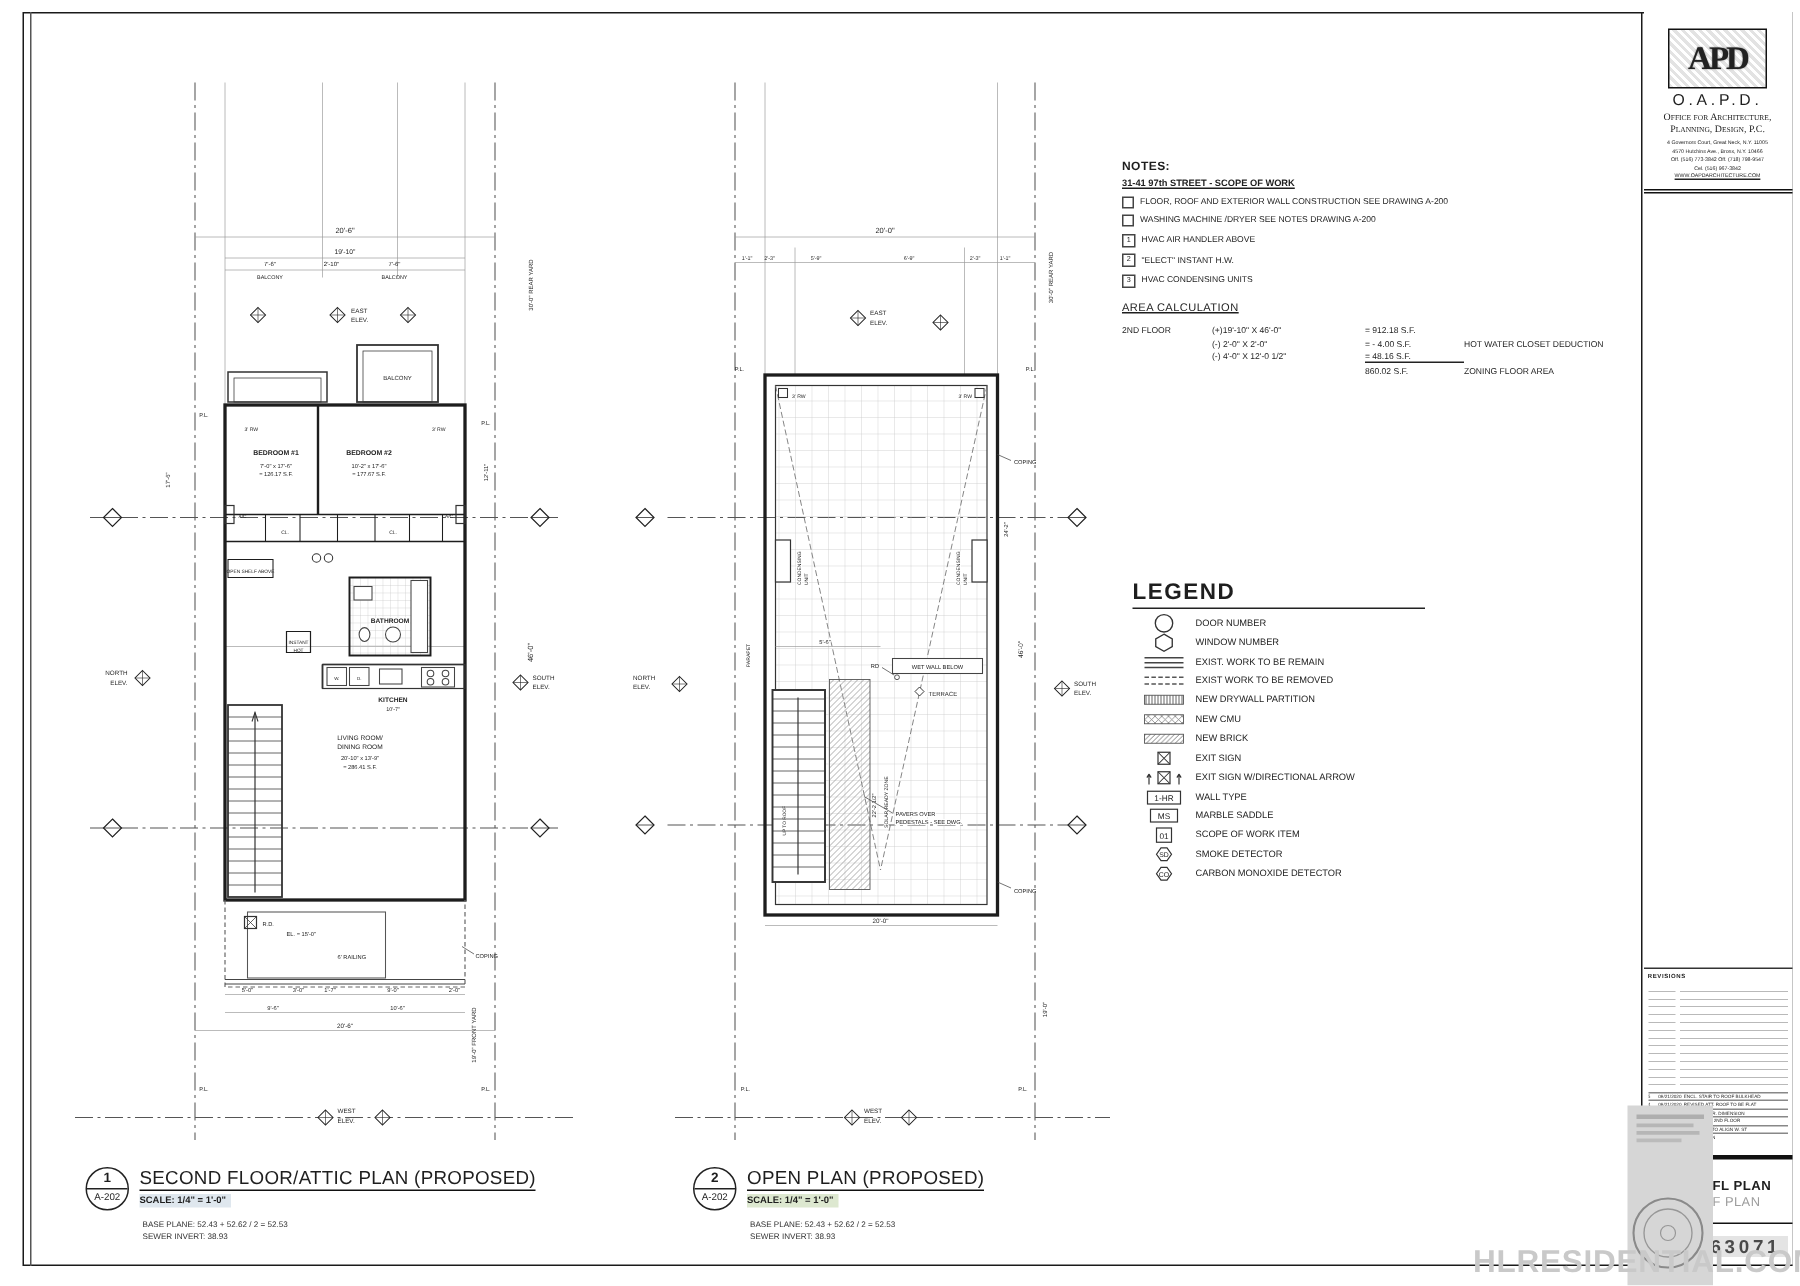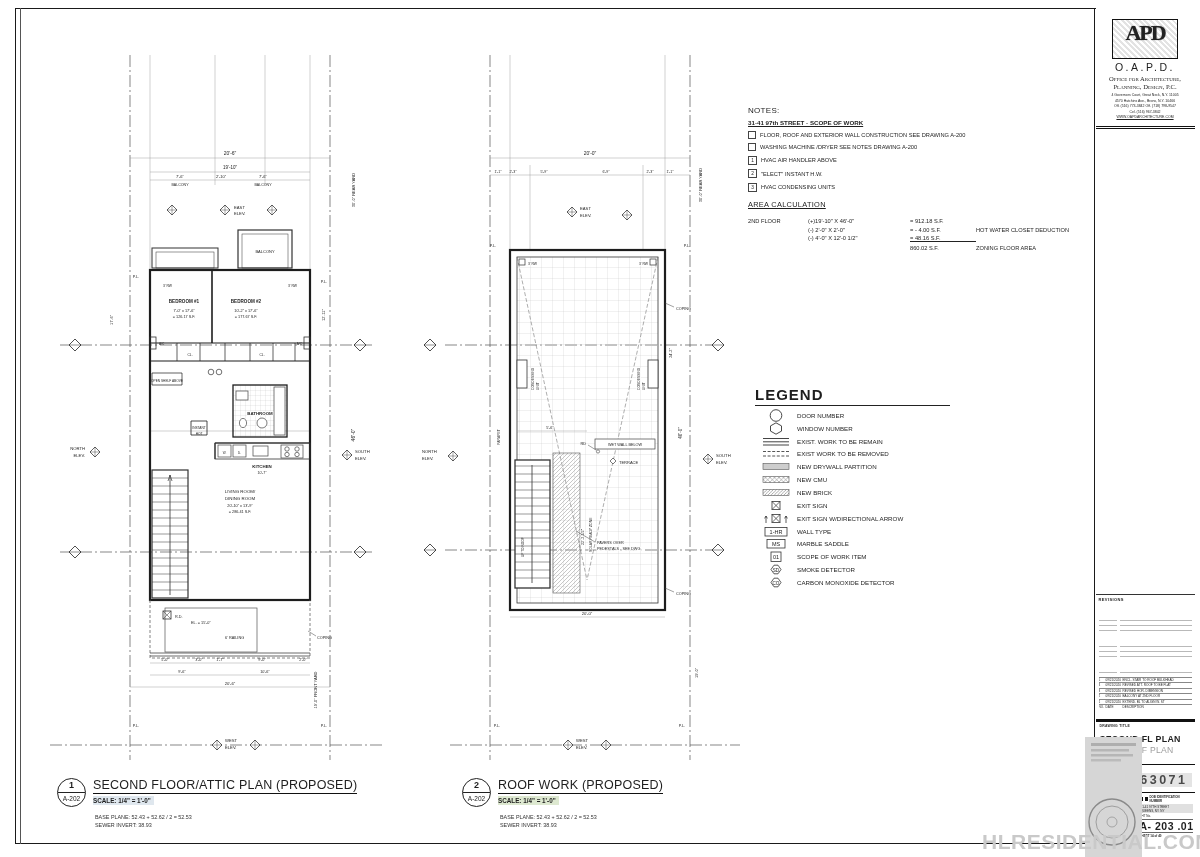--- a/index.html
+++ b/index.html
@@ -6,21 +6,21 @@
   body{width:1200px;height:857px;background:#fff;position:relative;overflow:hidden;
        font-family:"Liberation Sans",sans-serif;color:#1e1e1e}
   .abs{position:absolute}
   svg text{font-family:"Liberation Sans",sans-serif;fill:#1e1e1e}
   .frame{left:15px;top:8px;width:1180px;height:836px;border:1.6px solid #1a1a1a;box-sizing:border-box}
   .frame2{left:20px;top:8px;height:836px;border-left:0.8px solid #555}
   .divider-v{left:1094px;top:8px;height:836px;border-left:1.4px solid #1a1a1a}
 
   
   .notes{left:748px;top:106px;width:310px}
-  .notes-title{font-size:8px;font-weight:normal;letter-spacing:.3px}
+  .notes-title{font-size:8px;font-weight:bold;letter-spacing:.3px}
   .notes-sub{font-size:6.2px;font-weight:bold;text-decoration:underline;margin-top:4px}
   .note-row{display:flex;align-items:center;gap:4px;margin-top:4.5px;font-size:5.7px}
   .cb{width:6px;height:6px;border:0.9px solid #444;flex:none}
   .nb{width:7px;height:7px;border:0.9px solid #444;flex:none;font-size:4.8px;display:flex;align-items:center;justify-content:center}
 
   .area{left:748px;top:200px;width:345px}
   .area-title{font-size:7.4px;font-weight:normal;text-decoration:underline;letter-spacing:.3px}
   .area-grid{display:grid;grid-template-columns:60px 102px 66px auto;font-size:5.7px;margin-top:9px;row-gap:2.5px}
   .area-grid .u{border-bottom:.8px solid #222;display:inline-block}
 
@@ -39,21 +39,21 @@
   .pt-scale{font-size:6.3px;font-weight:bold;margin-top:2px;width:max-content;padding:1px 3px 1px 0}
   .hl-blue{background:#dfe7ee}
   .hl-green{background:#dde8d0}
   .pt-notes{font-size:5.4px;color:#333;line-height:1.55}
 
   
   .titleblock{left:1095.5px;top:8px;width:99px;height:836px;display:flex;flex-direction:column;box-sizing:border-box;background:#fff}
   .tb-a{height:118px;border-bottom:3px double #111;flex:none;text-align:center}
   .logo-box{width:64px;height:38px;margin:11px auto 2px;border:1.6px solid #111;
             background:repeating-linear-gradient(45deg,#e3e3e3 0 2px,#fff 2px 4px);
-            display:flex;justify-content:center}
+            display:flex;align-items:center;justify-content:center}
   .logo-mono{font-family:"Liberation Serif",serif;font-size:22px;font-weight:bold;letter-spacing:-2px;color:#222;text-shadow:0 0 1px #555}
   .tb-oapd{font-size:10.5px;letter-spacing:2.5px;margin-top:1px}
   .tb-firm{font-family:"Liberation Serif",serif;font-variant:small-caps;font-size:6.6px;line-height:1.25;margin-top:2px}
   .tb-addr{font-size:3.5px;line-height:1.55;margin-top:2px;color:#222}
   .tb-addr .site{text-decoration:underline}
   .tb-b1{flex:1}
   .tb-b2{height:128px;flex:none;border-top:1px solid #333;border-bottom:3px solid #111;padding:2px 3px;box-sizing:border-box}
   .rev-label{font-size:4px;font-weight:bold;letter-spacing:.4px}
   .rev-lines{height:72px;margin-top:3px;position:relative;
              background:repeating-linear-gradient(#fff 0 4.6px,#b9b9b9 4.6px 5.2px)}
@@ -627,21 +627,21 @@
   <div>BASE PLANE: 52.43 + 52.62 / 2 = 52.53</div>
   <div>SEWER INVERT: 38.93</div>
 </div>
 
 <div class="abs ptitle" style="left:462px;top:778px">
   <div class="bubble">
     <div class="bn">2</div>
     <div class="br">A-202</div>
   </div>
   <div>
-    <div class="pt-title">ROOF WORK (PROPOSED)</div>
+    <div class="pt-title">OPEN PLAN (PROPOSED)</div>
     <div class="pt-scale hl-green">SCALE: 1/4" = 1'-0"</div>
   </div>
 </div>
 <div class="abs pt-notes" style="left:500px;top:813px">
   <div>BASE PLANE: 52.43 + 52.62 / 2 = 52.53</div>
   <div>SEWER INVERT: 38.93</div>
 </div>
 
 <div class="abs titleblock">
   <div class="tb-a">
@@ -706,34 +706,20 @@
     <div class="dt-label">DRAWING TITLE</div>
     <div class="dt-1">SECOND FL PLAN</div>
     <div class="dt-2">AND ROOF PLAN</div>
   </div>
 
   <div class="tb-e">
     <div class="st-label">B- SCAN  JOB  STICKER</div>
     <div class="st-num">420663071</div>
   </div>
 
-  <div class="tb-f">
-    <div class="dob-row">
-      <span class="sqb"></span>
-      <span class="sqb"></span>
-      <span>DOB IDENTIFICATION NUMBER</span>
-    </div>
-    <div class="stamp-addr">
-      <div>31-41 97TH STREET</div>
-      <div>QUEENS, NY. NY</div>
-    </div>
-    <div class="sht-label">SHT No.</div>
-    <div class="sht-num">A- 203 .01</div>
-    <div class="sht-of">SHEET 14 of 40</div>
-  </div>
 </div>
 
 <div class="abs sealbox">
   <svg width="57" height="120">
     <rect x="6" y="6" width="45" height="3" fill="#aeaeae"></rect>
     <rect x="6" y="12" width="38" height="2.5" fill="#b6b6b6"></rect>
     <rect x="6" y="17" width="42" height="2.5" fill="#b6b6b6"></rect>
     <rect x="6" y="22" width="30" height="2.5" fill="#bbb"></rect>
     <circle cx="27" cy="85" r="23" fill="none" stroke="#8a8a8a" stroke-width="1.4"></circle>
     <circle cx="27" cy="85" r="16" fill="none" stroke="#979797" stroke-width="0.9"></circle>

